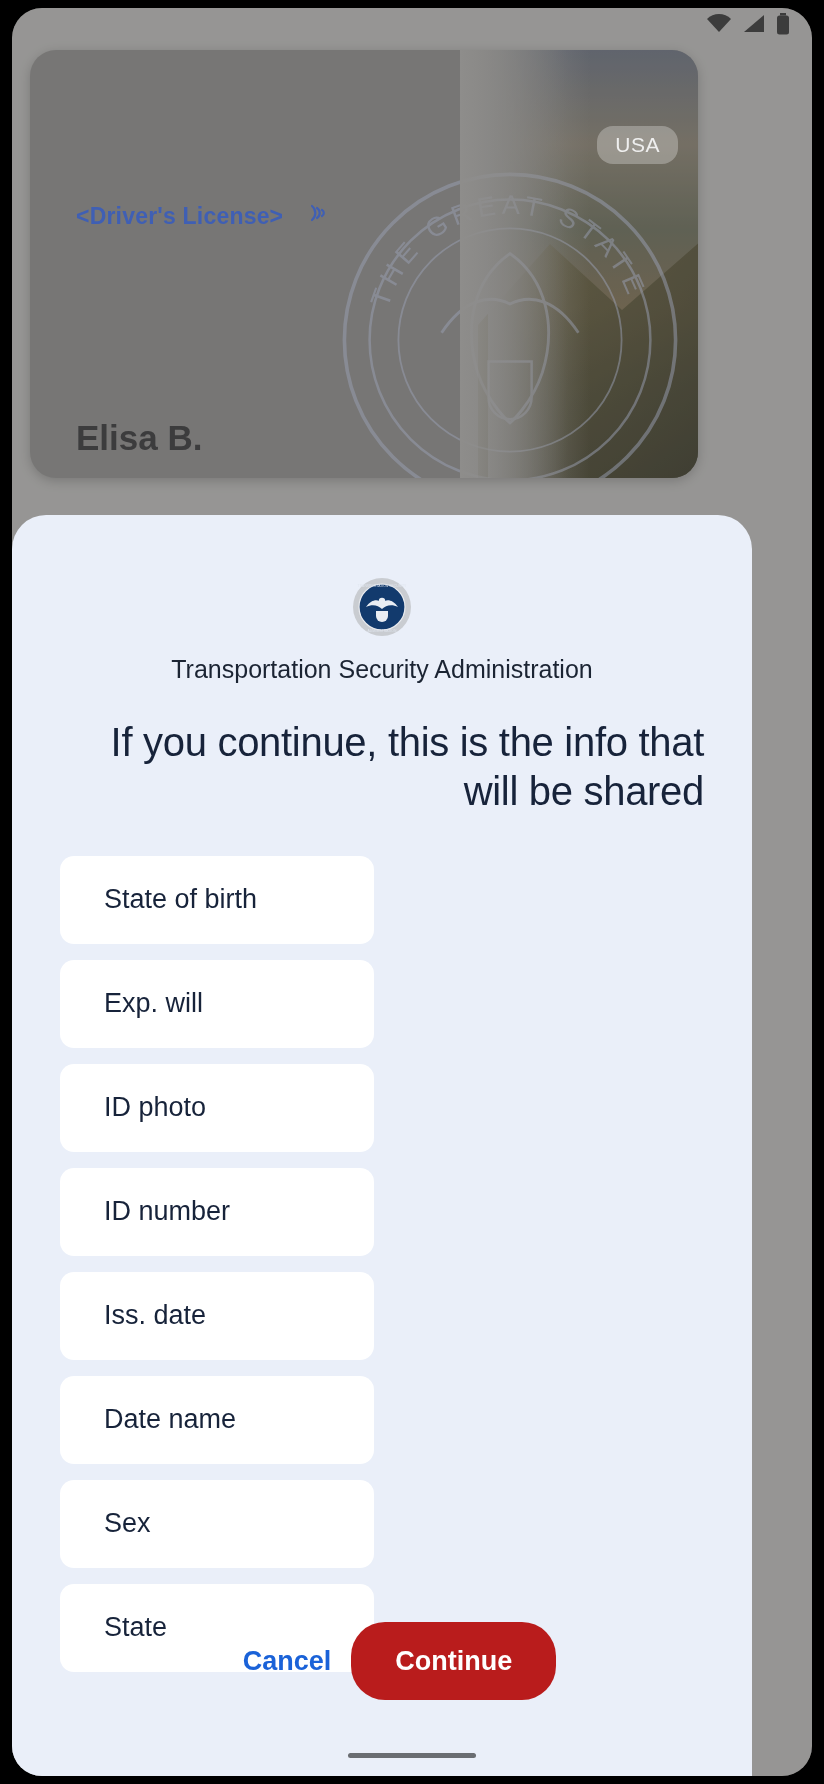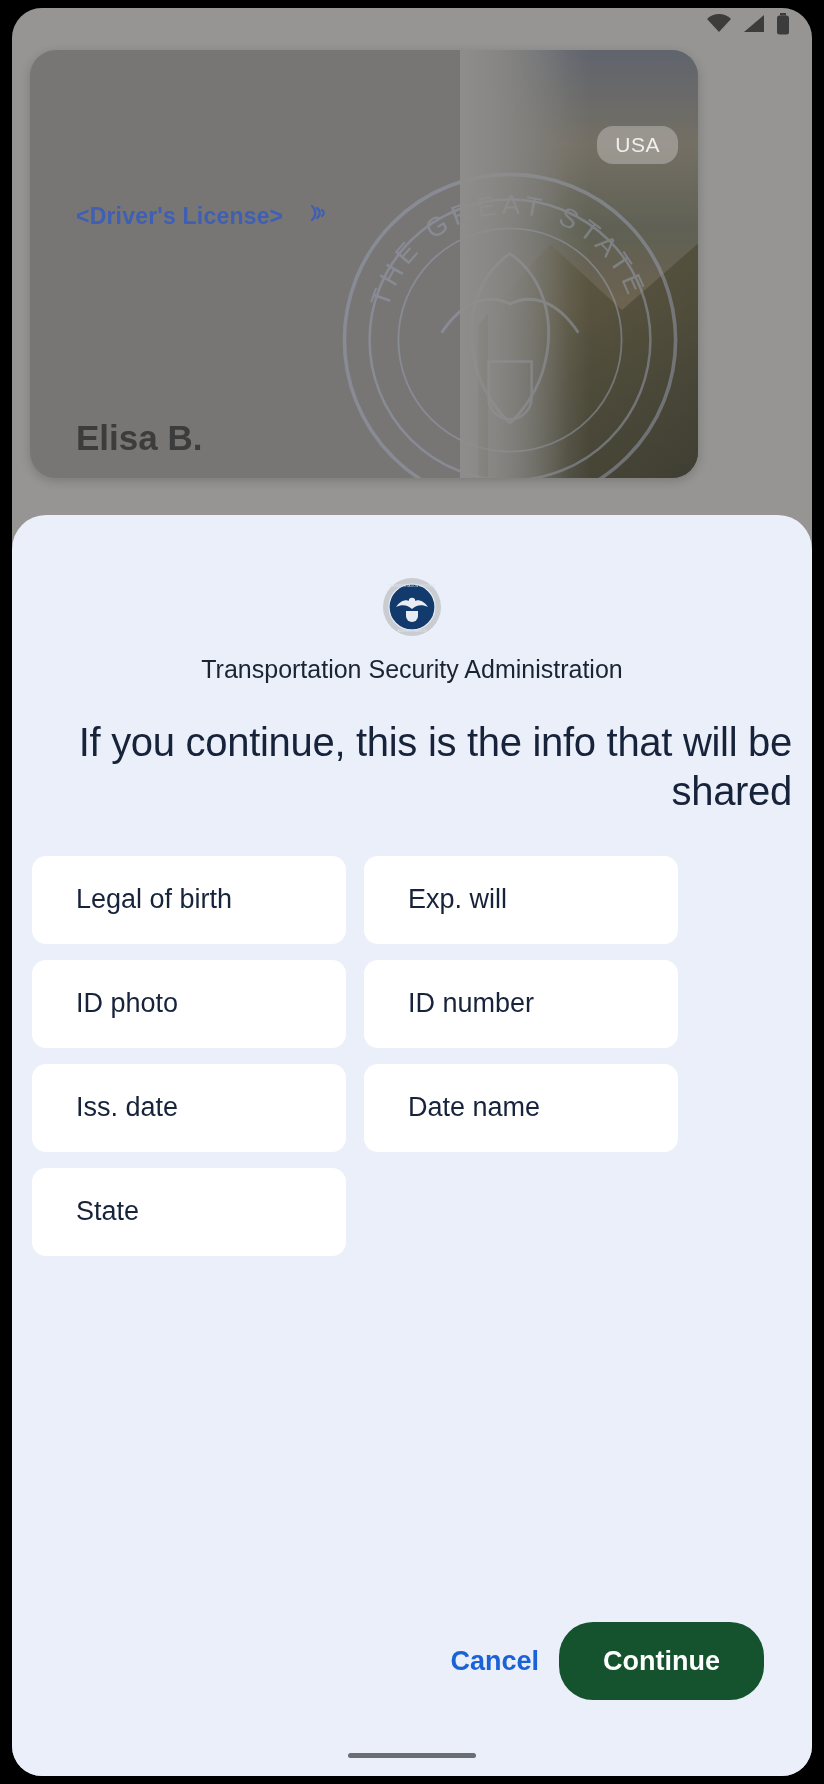--- a/index.html
+++ b/index.html
@@ -133,25 +133,25 @@
     left: 0; top: 0;
     width: 800px; height: 1768px;
     background: rgba(60,60,60,0.28);
     pointer-events: none;
   }
 
   
   #sheet {
     position: absolute;
     left: 0; bottom: 0;
-    width: 800px; height: 1261px;
+    width: 740px; height: 1261px;
     background: #eaeff9;
     border-radius: 34px 34px 0 0;
     z-index: 10;
-    padding: 0 20px;
+    padding: 0 48px;
   }
   #tsa-logo {
     margin: 62px auto 0;
     width: 60px; height: 60px;
     display: block;
   }
   #agency {
     margin-top: 18px;
     text-align: center;
     font-size: 25px;
@@ -182,39 +182,39 @@
     padding-left: 44px;
     font-size: 27px;
     color: #17233a;
   }
   #actions {
     position: absolute;
     left: 63px; right: 48px;
     bottom: 76px;
     display: flex;
     align-items: center;
-    justify-content: flex-end;
+    justify-content: center;
   }
   #cancel-button {
     background: none;
     border: none;
     font-family: inherit;
     font-size: 27px;
     font-weight: 700;
     color: #1a62d8;
     padding: 12px 20px;
     cursor: pointer;
   }
   #continue-button {
     border: none;
     font-family: inherit;
     font-size: 27px;
     font-weight: 700;
     color: #fff;
-    background: #14532d;
+    background: #b91c1c;
     border-radius: 34px;
     padding: 0 44px;
     height: 78px;
     cursor: pointer;
   }
   #home-indicator {
     position: absolute;
     left: 50%;
     transform: translateX(-50%);
     bottom: 18px;
@@ -294,26 +294,27 @@
         <circle cx="30" cy="24" r="3.2" fill="#e9edf3"></circle>
         <path d="M24 34 h12 v5 a6 6 0 0 1 -6 6 a6 6 0 0 1 -6 -6 z" fill="#e9edf3"></path>
         <text x="30" y="10" font-size="3.4" fill="#dfe5ee" text-anchor="middle" font-family="Liberation Sans, sans-serif">TRANSPORTATION SECURITY</text>
         <text x="30" y="55" font-size="3.4" fill="#dfe5ee" text-anchor="middle" font-family="Liberation Sans, sans-serif">ADMINISTRATION</text>
       </svg>
 
       <div id="agency">Transportation Security Administration</div>
       <h1 id="headline">If you continue, this is the info that will be shared</h1>
 
       <div id="chips">
-        <div class="chip">Legal of birth</div>
+        <div class="chip">State of birth</div>
         <div class="chip">Exp. will</div>
         <div class="chip">ID photo</div>
         <div class="chip">ID number</div>
         <div class="chip">Iss. date</div>
         <div class="chip">Date name</div>
+        <div class="chip">Sex</div>
         <div class="chip">State</div>
       </div>
 
       <div id="actions">
         <button id="cancel-button">Cancel</button>
         <button id="continue-button">Continue</button>
       </div>
     </div>
 
     <div id="home-indicator"></div>

